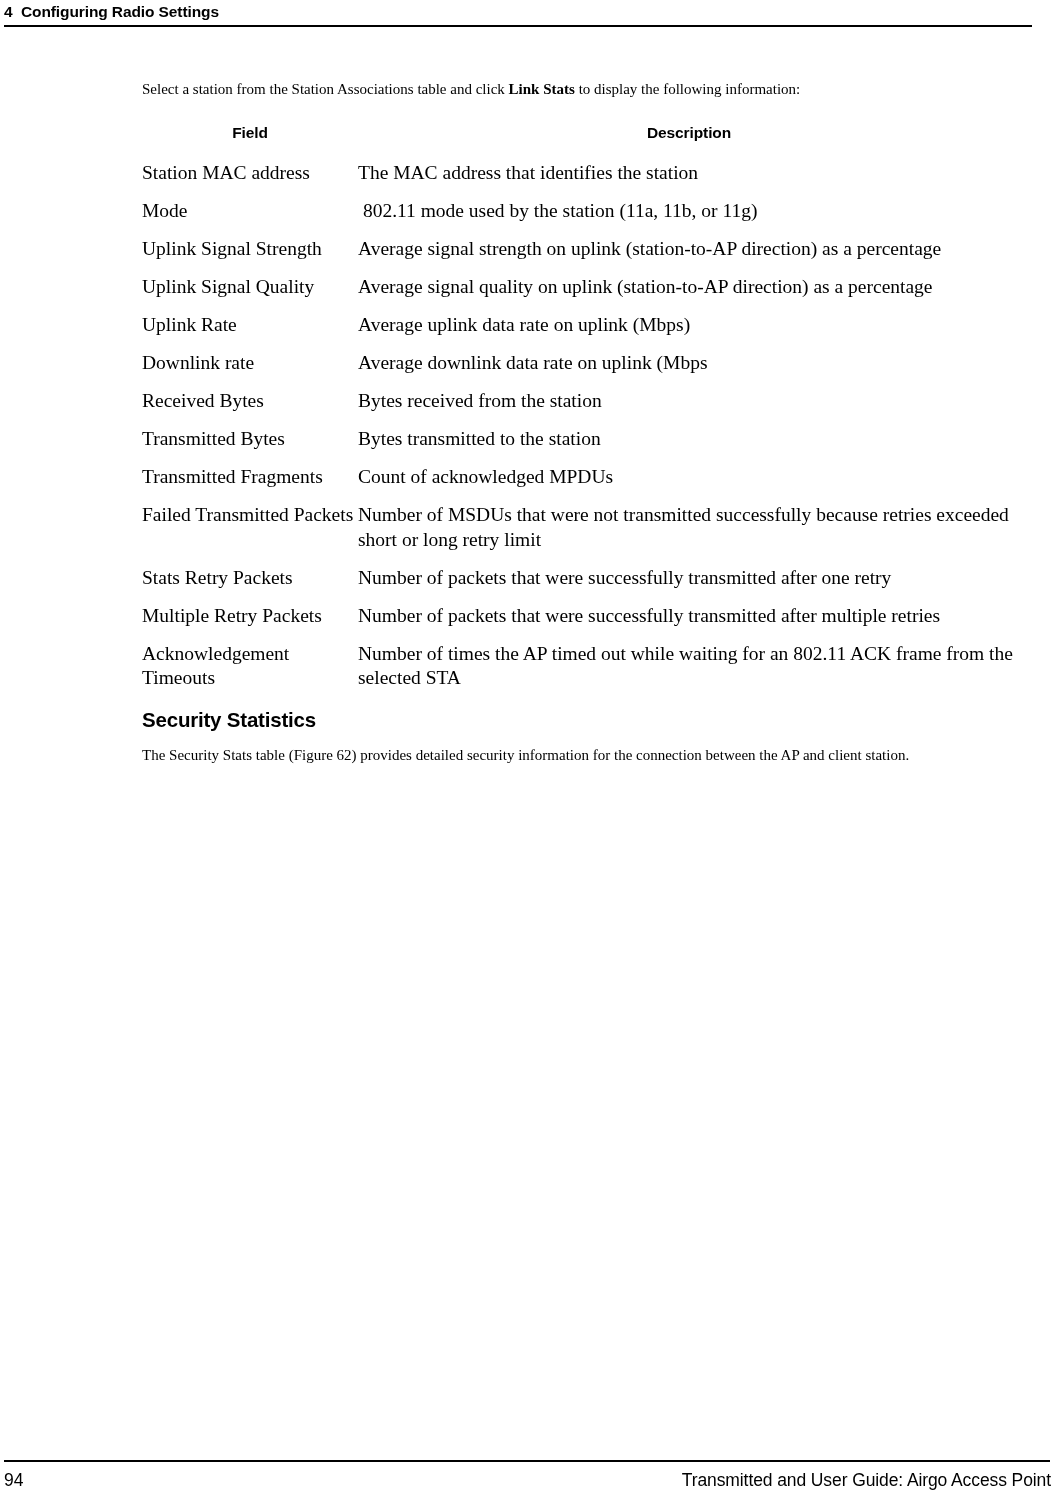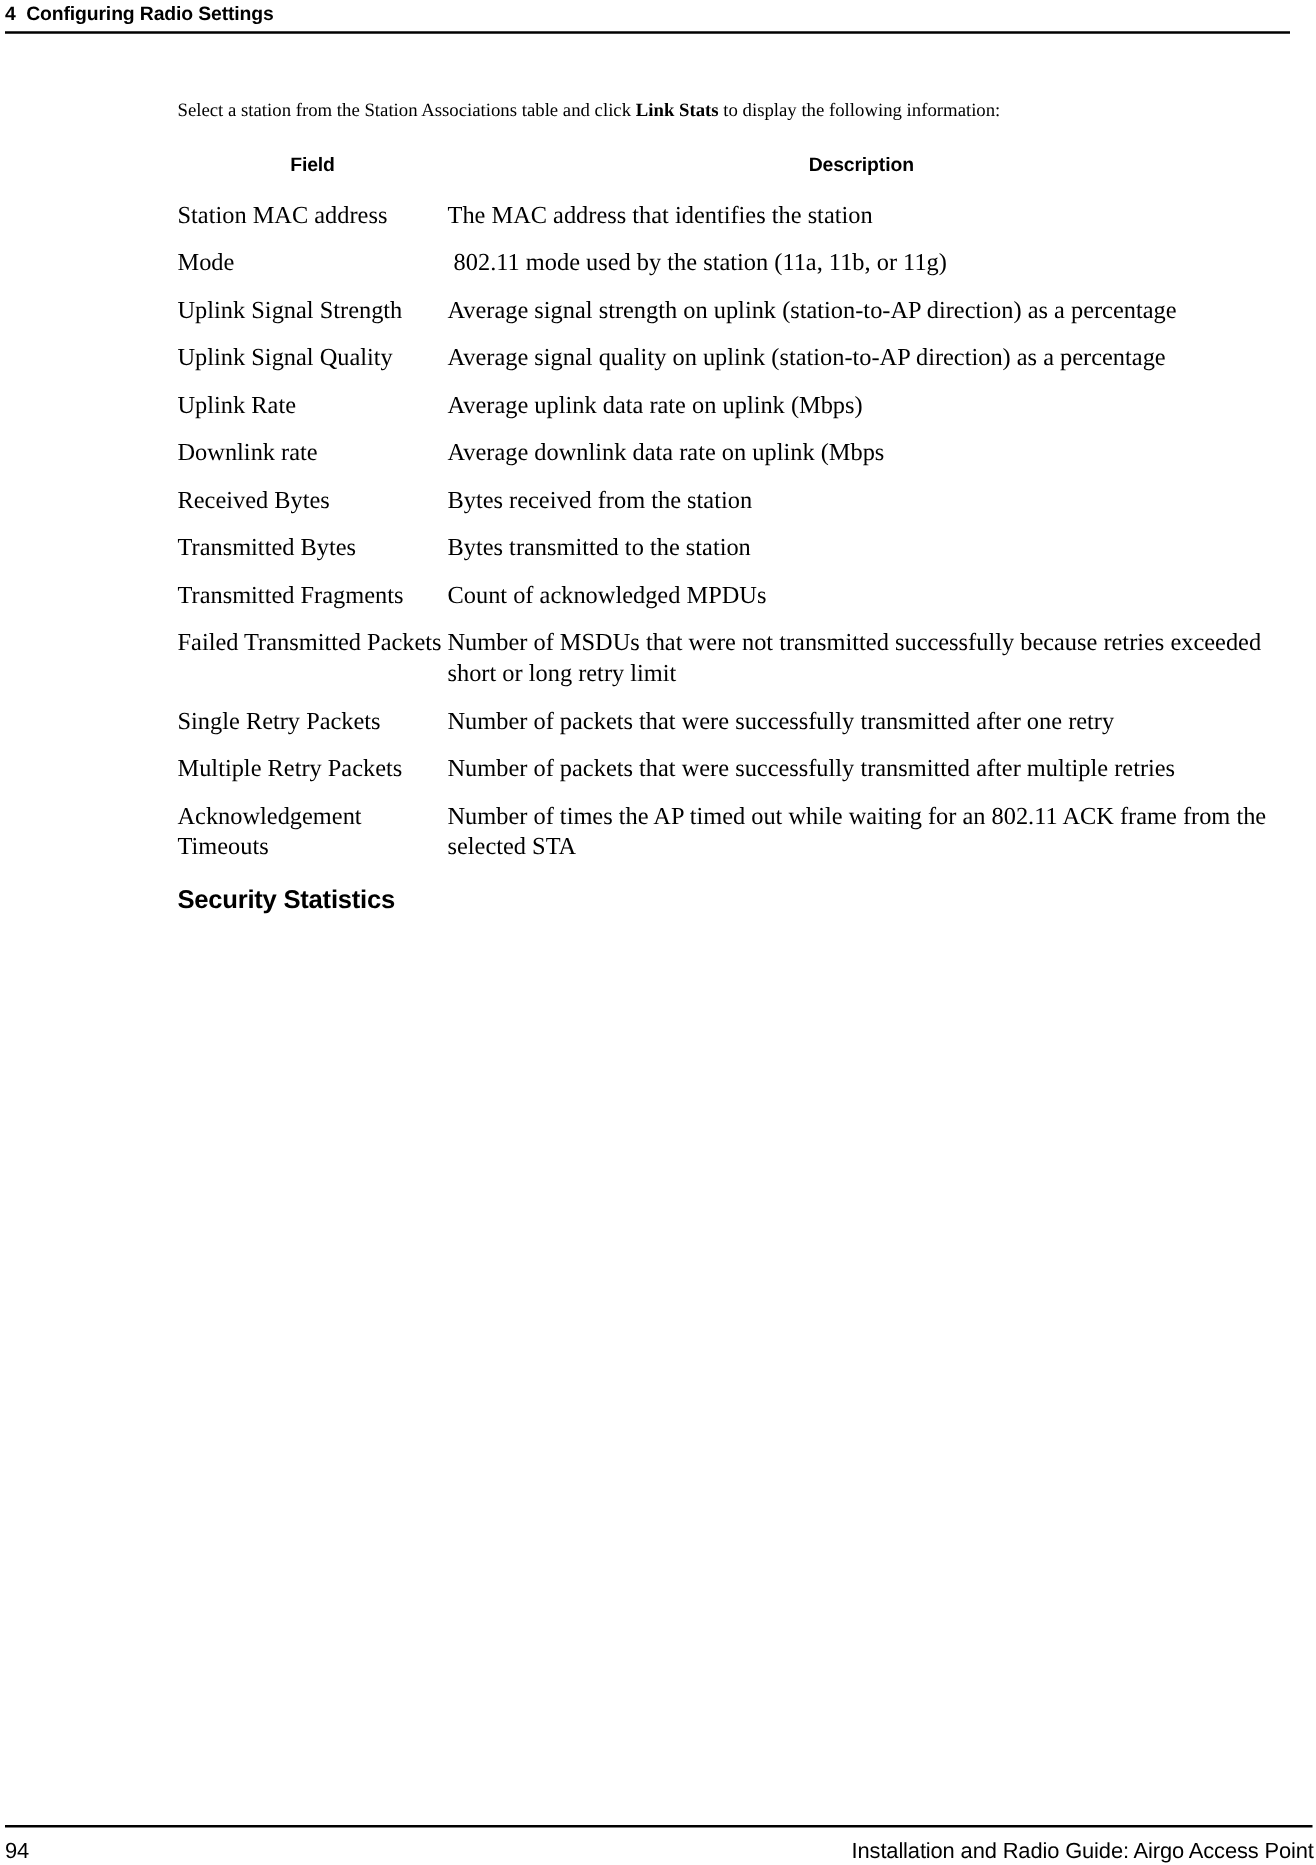--- a/index.html
+++ b/index.html
@@ -207,37 +207,38 @@
       </tr>
       <tr>
         <td>Transmitted Fragments</td>
         <td>Count of acknowledged MPDUs</td>
       </tr>
       <tr>
         <td>Failed Transmitted Packets</td>
         <td>Number of MSDUs that were not transmitted successfully because retries exceeded short or long retry limit</td>
       </tr>
       <tr>
-        <td>Single Retry Packets</td>
+        <td>Stats Retry Packets</td>
         <td>Number of packets that were successfully transmitted after one retry</td>
       </tr>
       <tr>
         <td>Multiple Retry Packets</td>
         <td>Number of packets that were successfully transmitted after multiple retries</td>
       </tr>
       <tr>
         <td>Acknowledgement Timeouts</td>
         <td>Number of times the AP timed out while waiting for an 802.11 ACK frame from the selected STA</td>
       </tr>
     </tbody>
   </table>
 
   <div class="section-block">
     <h2 class="section-heading">Security Statistics</h2>
+    <p class="body-para">The Security Stats table (Figure 62) provides detailed security information for the connection between the AP and client station.</p>
   </div>
 
 </div>
 
 <div class="page-footer">
   <div class="footer-rule"></div>
   <div class="footer-page-number">94</div>
-  <div class="footer-guide-title">Installation and Radio Guide: Airgo Access Point</div>
+  <div class="footer-guide-title">Transmitted and User Guide: Airgo Access Point</div>
 </div>
 
 </body></html>

